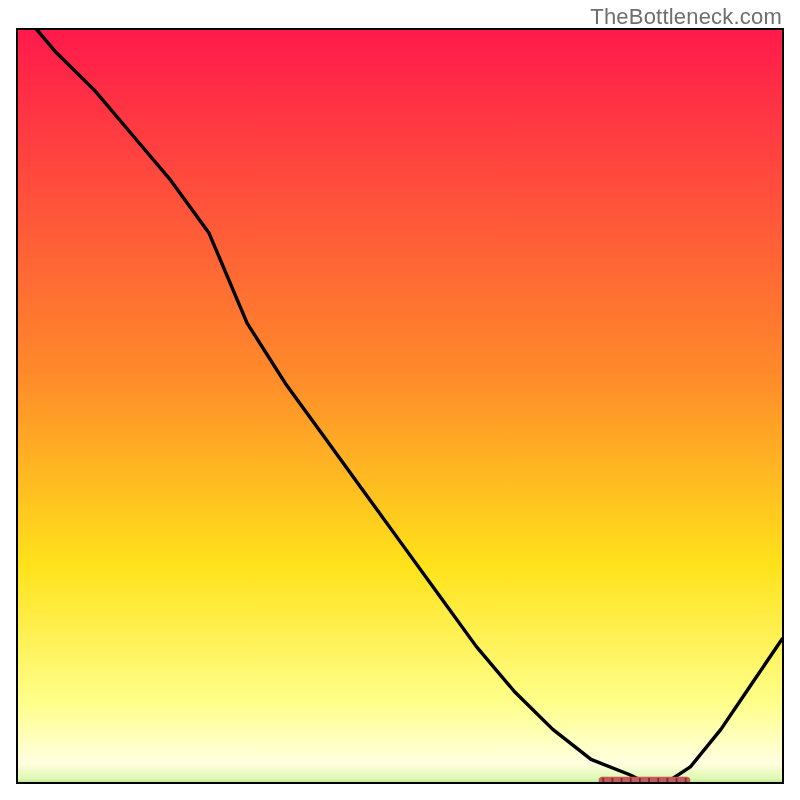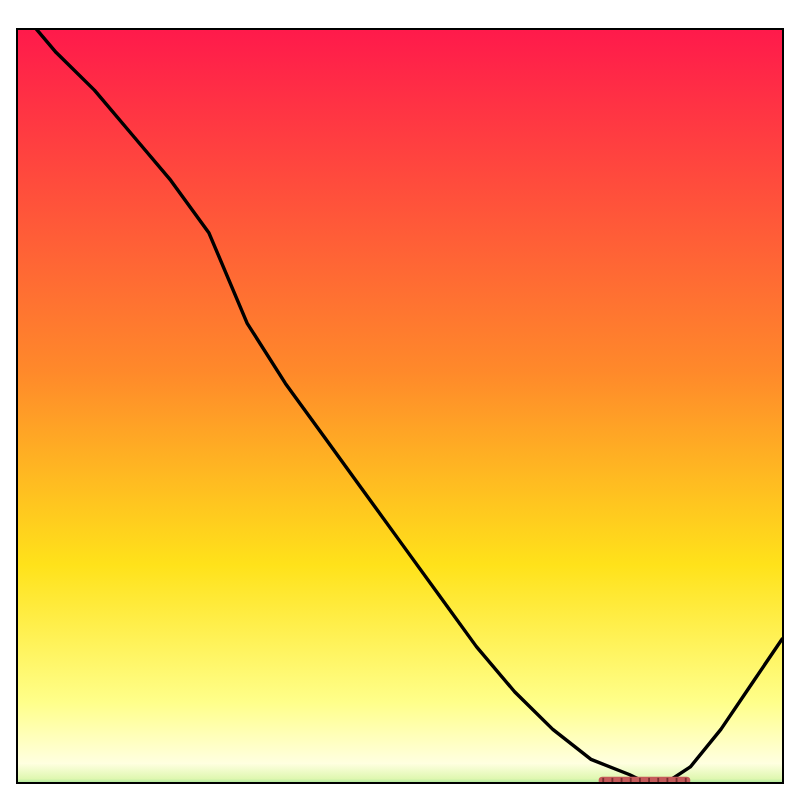--- a/index.html
+++ b/index.html
@@ -58,20 +58,21 @@
     z-index: 6;
   }
   
   .sr-only { position: absolute; width:1px; height:1px; overflow:hidden; clip:rect(0 0 0 0); }
 </style>
 </head>
 <body>
 
 <div class="stage">
 
+  <div class="watermark" data-bind="watermark">TheBottleneck.com</div>
 
   <div class="plot" id="plot" style="border-color: rgb(0, 0, 0);">
 
     <svg class="gradient" viewBox="0 0 100 100" preserveAspectRatio="none">
       <defs>
         <linearGradient id="bg" x1="0" y1="0" x2="0" y2="1">
           <stop id="g0" offset="0%" stop-color="#ff1a4b"></stop>
           <stop id="g1" offset="45%" stop-color="#ff8a2a"></stop>
           <stop id="g2" offset="70%" stop-color="#ffe21a"></stop>
           <stop id="g3" offset="88%" stop-color="#ffff8a"></stop>

